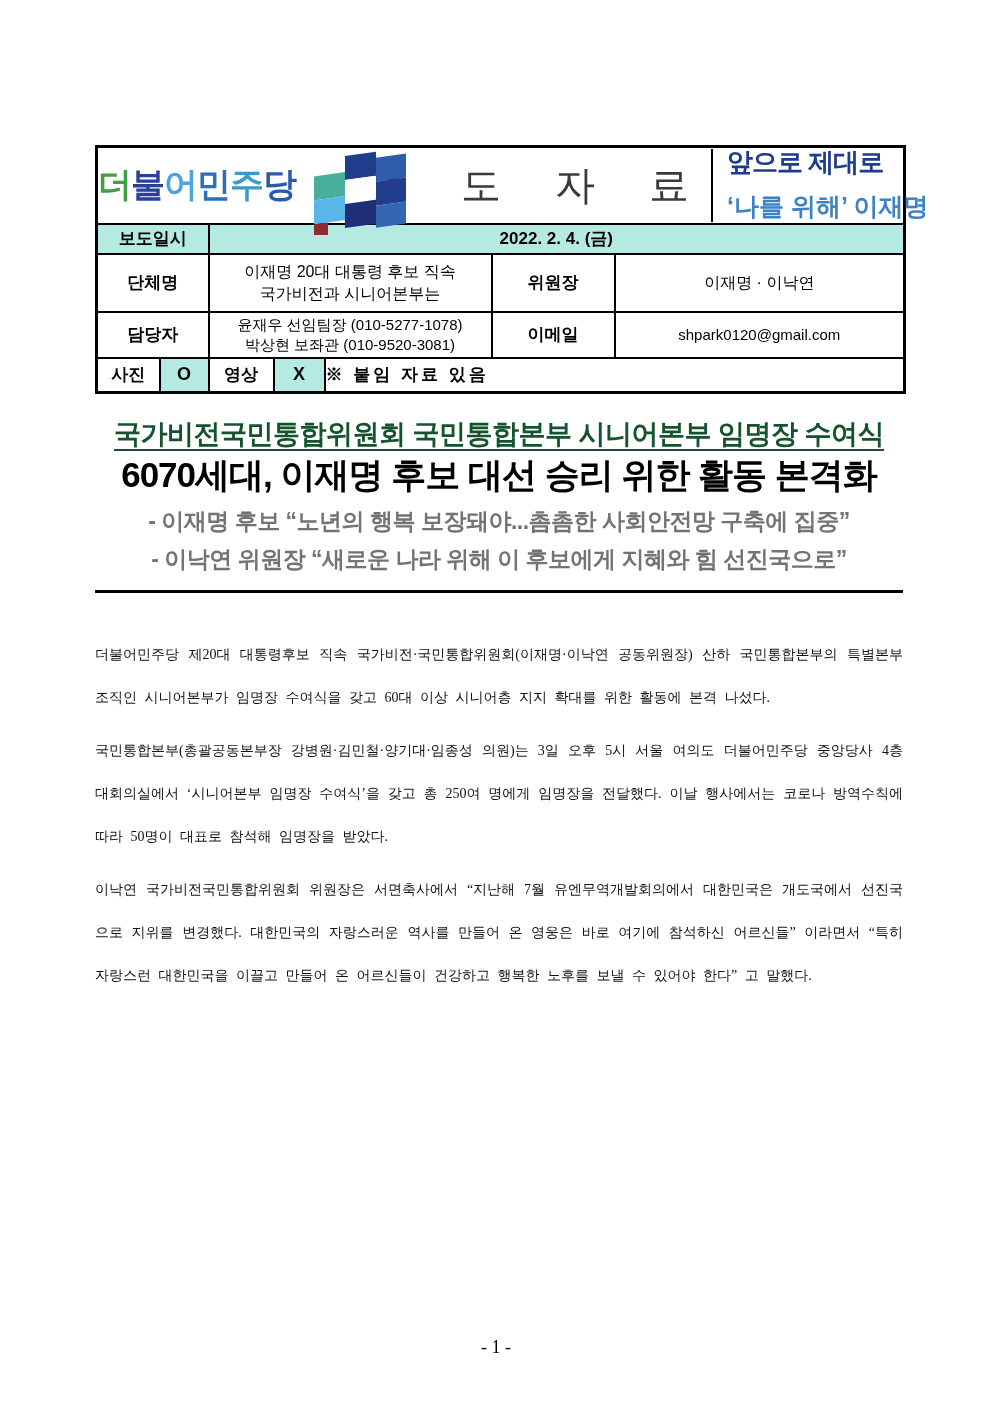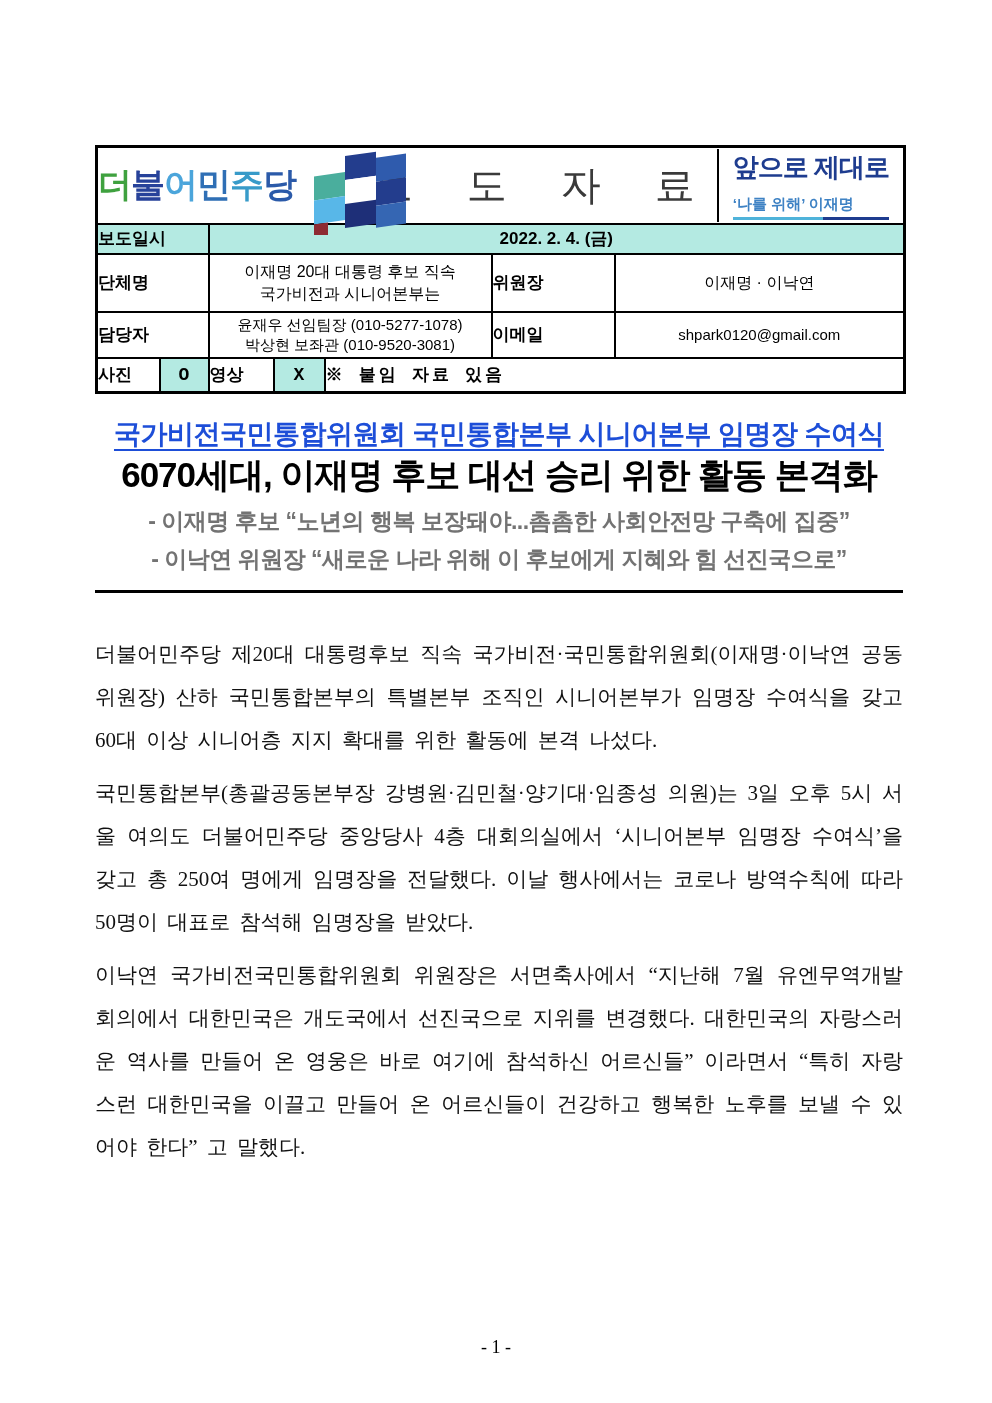--- a/index.html
+++ b/index.html
@@ -33,52 +33,52 @@
     font-size: 40px; color: #3a3a3a;
     letter-spacing: 22px; text-indent: 22px;
     white-space: nowrap;
   }
   .slogan-box {
     width: 192px; height: 73px; border-left: 2px solid #000;
     display: flex; flex-direction: column; justify-content: center;
     padding: 0 14px;
   }
   .slogan-line1 { font-size: 26px; font-weight: 900; color: #1E3C8F; letter-spacing: -1px; white-space: nowrap; }
-  .slogan-line2 { font-size: 15px; font-weight: 700; color: #3E82C4; margin-top: 10px; white-space: nowrap; }
+  .slogan-line2 { font-size: 25px; font-weight: 700; color: #3E82C4; margin-top: 10px; white-space: nowrap; }
   .slogan-underline { height: 3px; margin-top: 3px; background: linear-gradient(to right, #4FB3DA 0 58%, #1E3C8F 58% 100%); }
 
-  td.lbl { font-size: 17px; font-weight: 700; color: #000; }
+  td.lbl { text-align: center; font-size: 17px; font-weight: 700; color: #000; }
   tr.r-date td { height: 30px; }
   td.date-val { text-align: center; font-size: 17px; font-weight: 700; }
   tr.r-org td { height: 58px; }
   tr.r-contact td { height: 46px; }
-  tr.r-media td { height: 35px; font-family: Liberation Mono, monospace; }
+  tr.r-media td { height: 35px; }
   td.val { text-align: center; font-size: 16px; line-height: 22px; }
   td.val-sm { text-align: center; font-size: 15px; line-height: 20px; }
   td.mark { text-align: center; font-size: 18px; font-weight: 700; }
   td.dotted-l { border-left: 1px dotted #444; }
   td.dotted-r { border-right: 1px dotted #444; }
   td.attach { text-align: left; padding-left: 14px; font-size: 17px; font-weight: 600; letter-spacing: 3px; }
 
   
   .headline { margin-top: 22px; text-align: center; }
   .subject {
-    font-size: 27px; font-weight: 800; color: #1d4ed8; letter-spacing: -0.5px;
+    font-size: 27px; font-weight: 800; color: #14532d; letter-spacing: -0.5px;
     text-decoration: underline; text-decoration-thickness: 2px; text-underline-offset: 6px;
     white-space: nowrap;
   }
   .main-title { font-size: 35px; font-weight: 900; color: #000; letter-spacing: -1px; white-space: nowrap; }
   .quote { font-size: 23px; font-weight: 800; color: #737373; margin-top: 7px; letter-spacing: -0.5px; white-space: nowrap; }
   .rule { border-top: 3px solid #000; margin-top: 15px; }
 
   
   .body-text {
     margin-top: 40px;
     font-family: "Liberation Serif", serif;
-    font-size: 21px; line-height: 43px;
+    font-size: 14px; line-height: 43px;
     color: #111;
     text-align: justify;
     word-spacing: 4px;
   }
   .body-text p { margin-bottom: 10px; }
 
   
   .page-footer {
     position: absolute; bottom: 45px; left: 0; width: 100%;
     text-align: center; font-family: "Liberation Serif", serif;

